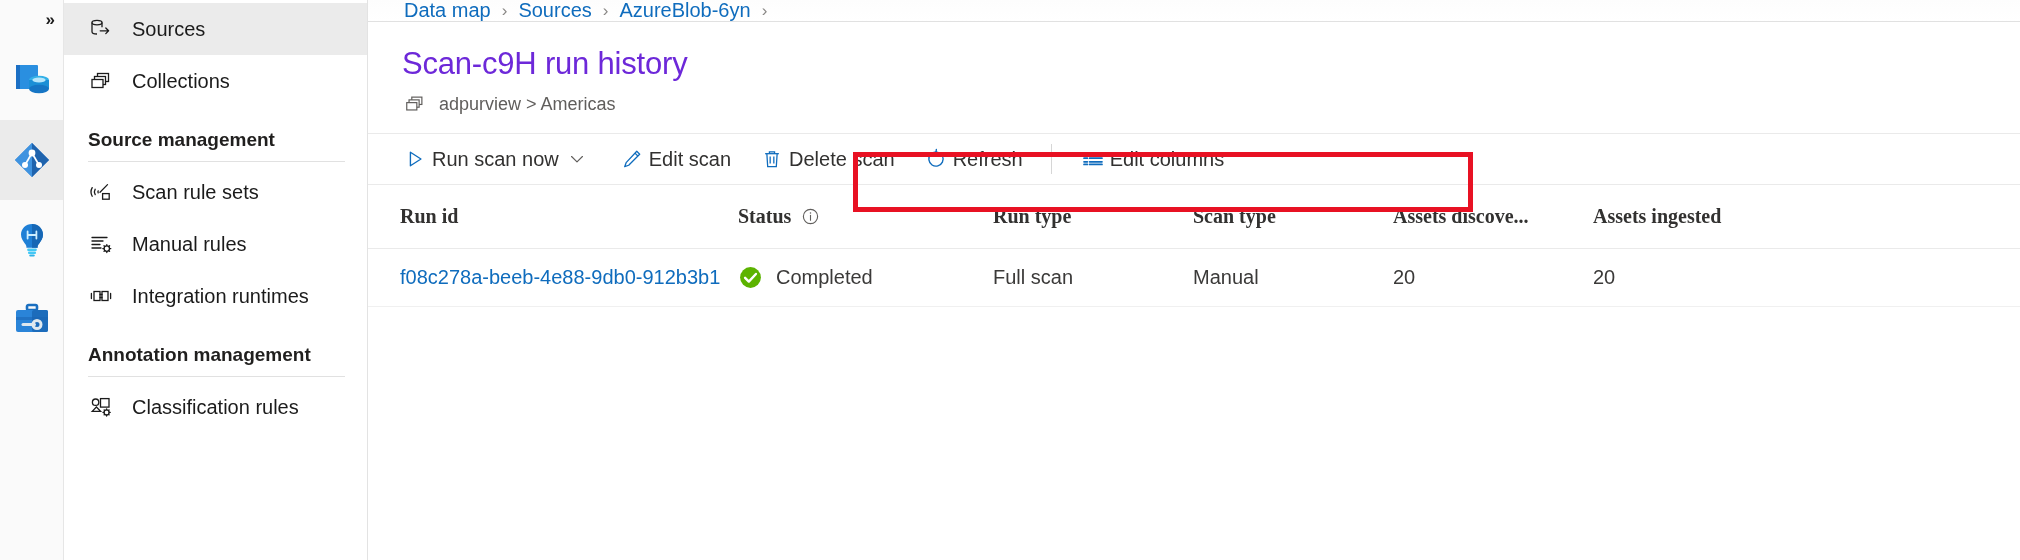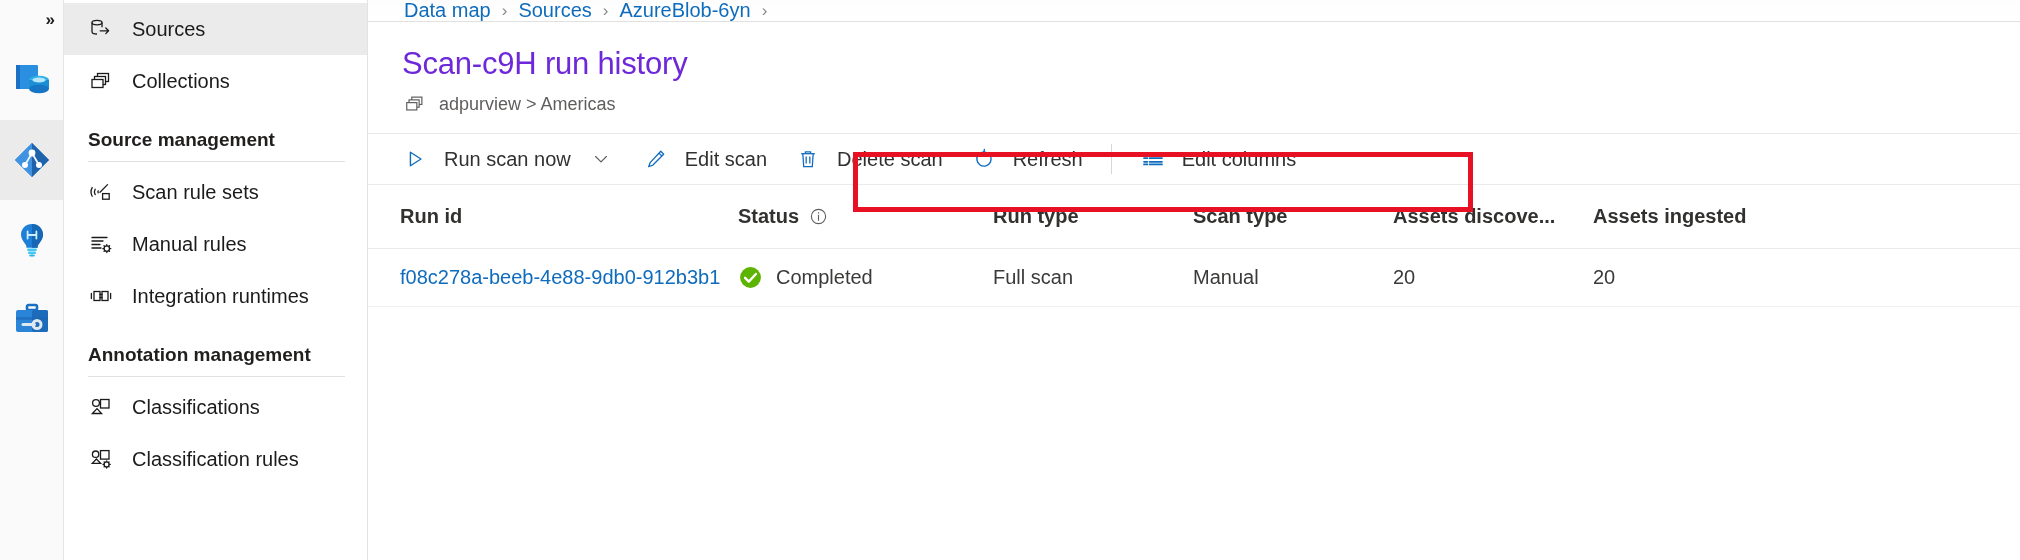--- a/index.html
+++ b/index.html
@@ -126,21 +126,21 @@
     height: 52px;
     border-top: 1px solid #eaeaea;
     border-bottom: 1px solid #eaeaea;
     display: flex;
     align-items: center;
     padding-left: 20px;
   }
   .cmd {
     height: 50px;
     display: flex; align-items: center;
-    gap: 16px;
+    gap: 4px;
     padding: 0 14px;
     cursor: pointer;
     color: #323130;
     font-size: 20px;
     white-space: nowrap;
   }
   .cmd-icon {
     width: 26px; height: 26px;
     display: flex; align-items: center; justify-content: center;
     flex: 0 0 26px;
@@ -183,21 +183,21 @@
   }
   table.runs td {
     font-size: 20px;
     color: #3b3a39;
     padding: 16px 0;
     border-bottom: 1px solid #f0f0f0;
     white-space: nowrap;
     overflow: hidden;
     text-overflow: clip;
   }
-  .th-inner { display: flex; align-items: center; gap: 10px; }
+  .th-inner { display: flex; align-items: center; gap: 10px; font-family: Liberation Serif, serif; }
   .runid-link {
     color: #0f6cbd;
     cursor: pointer;
     display: block;
     overflow: hidden;
     white-space: nowrap;
     max-width: 100%;
   }
   .status-cell { display: flex; align-items: center; gap: 13px; }
   .cell-pad-left { padding-left: 32px; }
@@ -328,30 +328,20 @@
           <rect x="13" y="7.5" width="6" height="9"></rect>
           <path d="M2.4 9.5v5M21.6 9.5v5M11 10.5h2M11 13.5h2" stroke-linecap="round"></path>
         </svg>
       </span>
       <span>Integration runtimes</span>
     </div>
 
     <div class="nav-section">Annotation management</div>
     <div class="nav-rule"></div>
 
-    <div class="nav-item">
-      <span class="nav-icon">
-        <svg width="24" height="24" viewBox="0 0 24 24" fill="none" stroke="#1b1b1b" stroke-width="1.3">
-          <rect x="11.5" y="4.5" width="8.5" height="8.5"></rect>
-          <circle cx="7" cy="8" r="3.4"></circle>
-          <path d="M3.4 18.5 8 13.6l4.6 4.9z"></path>
-        </svg>
-      </span>
-      <span>Classifications</span>
-    </div>
 
     <div class="nav-item">
       <span class="nav-icon">
         <svg width="24" height="24" viewBox="0 0 24 24" fill="none" stroke="#1b1b1b" stroke-width="1.3">
           <rect x="11.5" y="3.6" width="8.5" height="8.5"></rect>
           <circle cx="6.6" cy="7.2" r="3.2"></circle>
           <path d="M3.2 16.4 7.4 12l4.2 4.4z"></path>
           <circle cx="17.6" cy="17.4" r="2.5"></circle>
           <path d="M17.6 13.8v.9M17.6 20.1v.9M14 17.4h.9M20.3 17.4h.9M15.1 14.9l.6.6M19.5 19.3l.6.6M20.1 14.9l-.6.6M15.7 19.3l-.6.6" stroke-linecap="round"></path>
         </svg>

